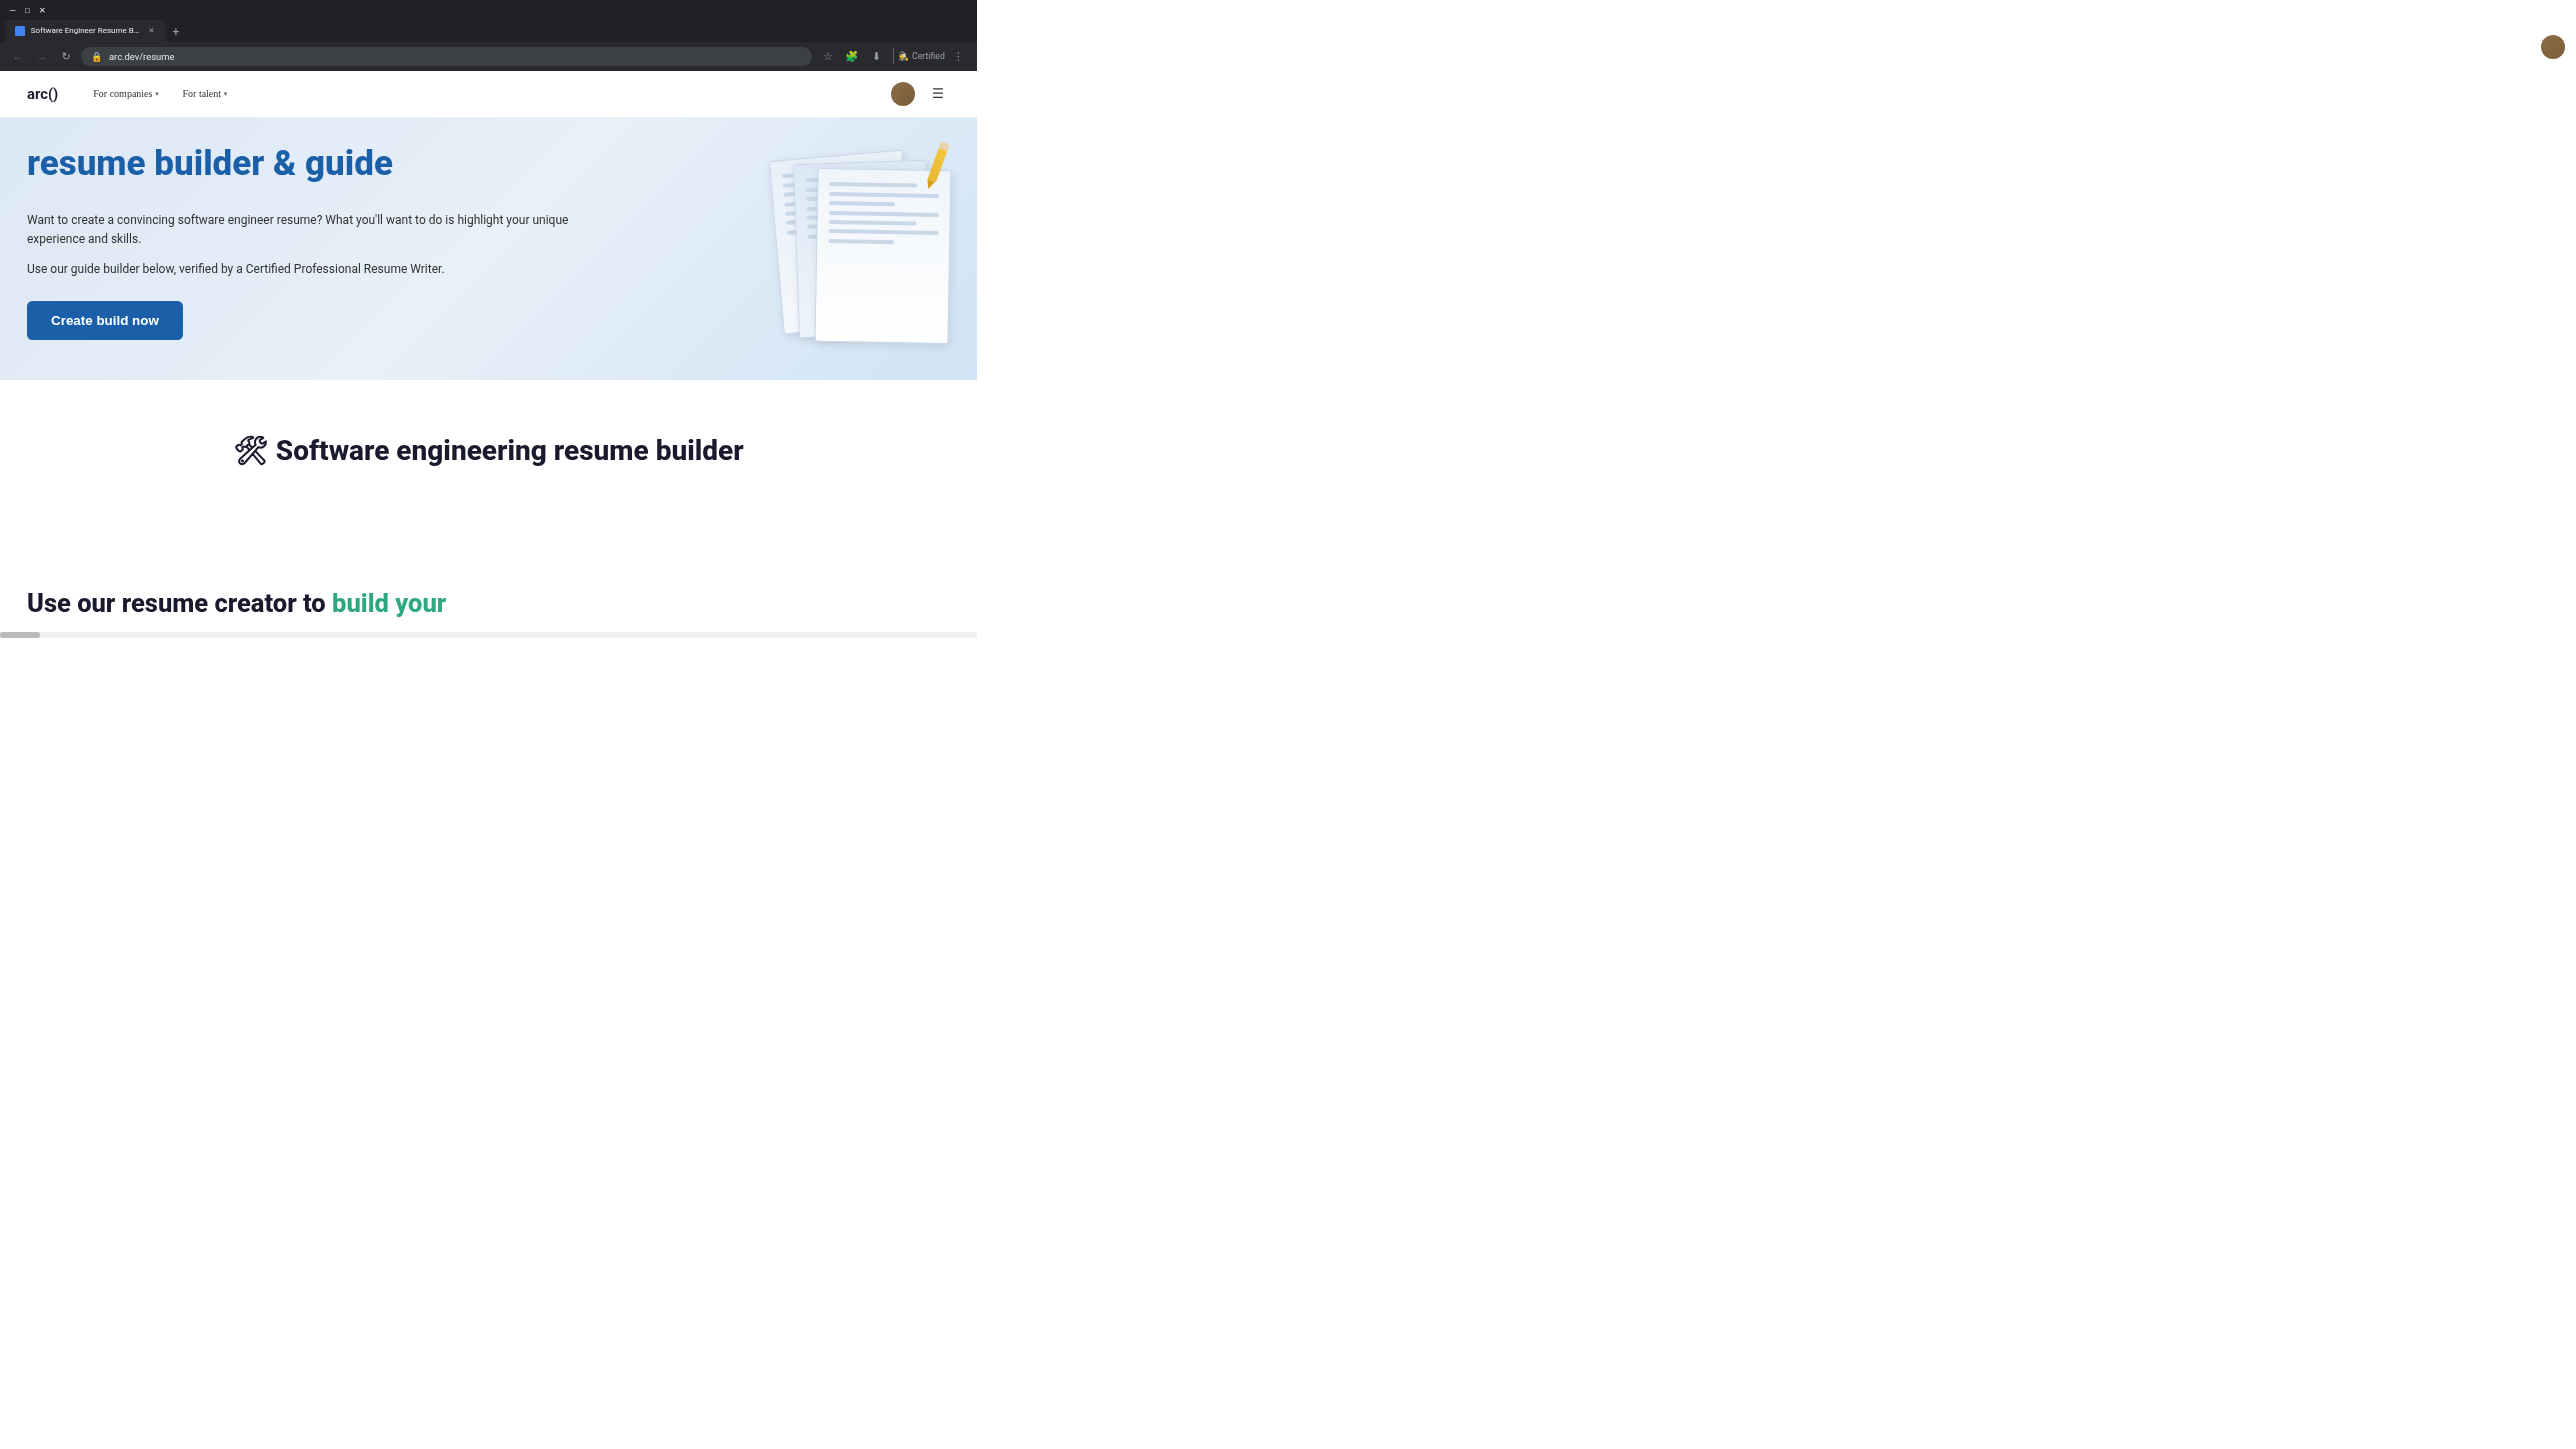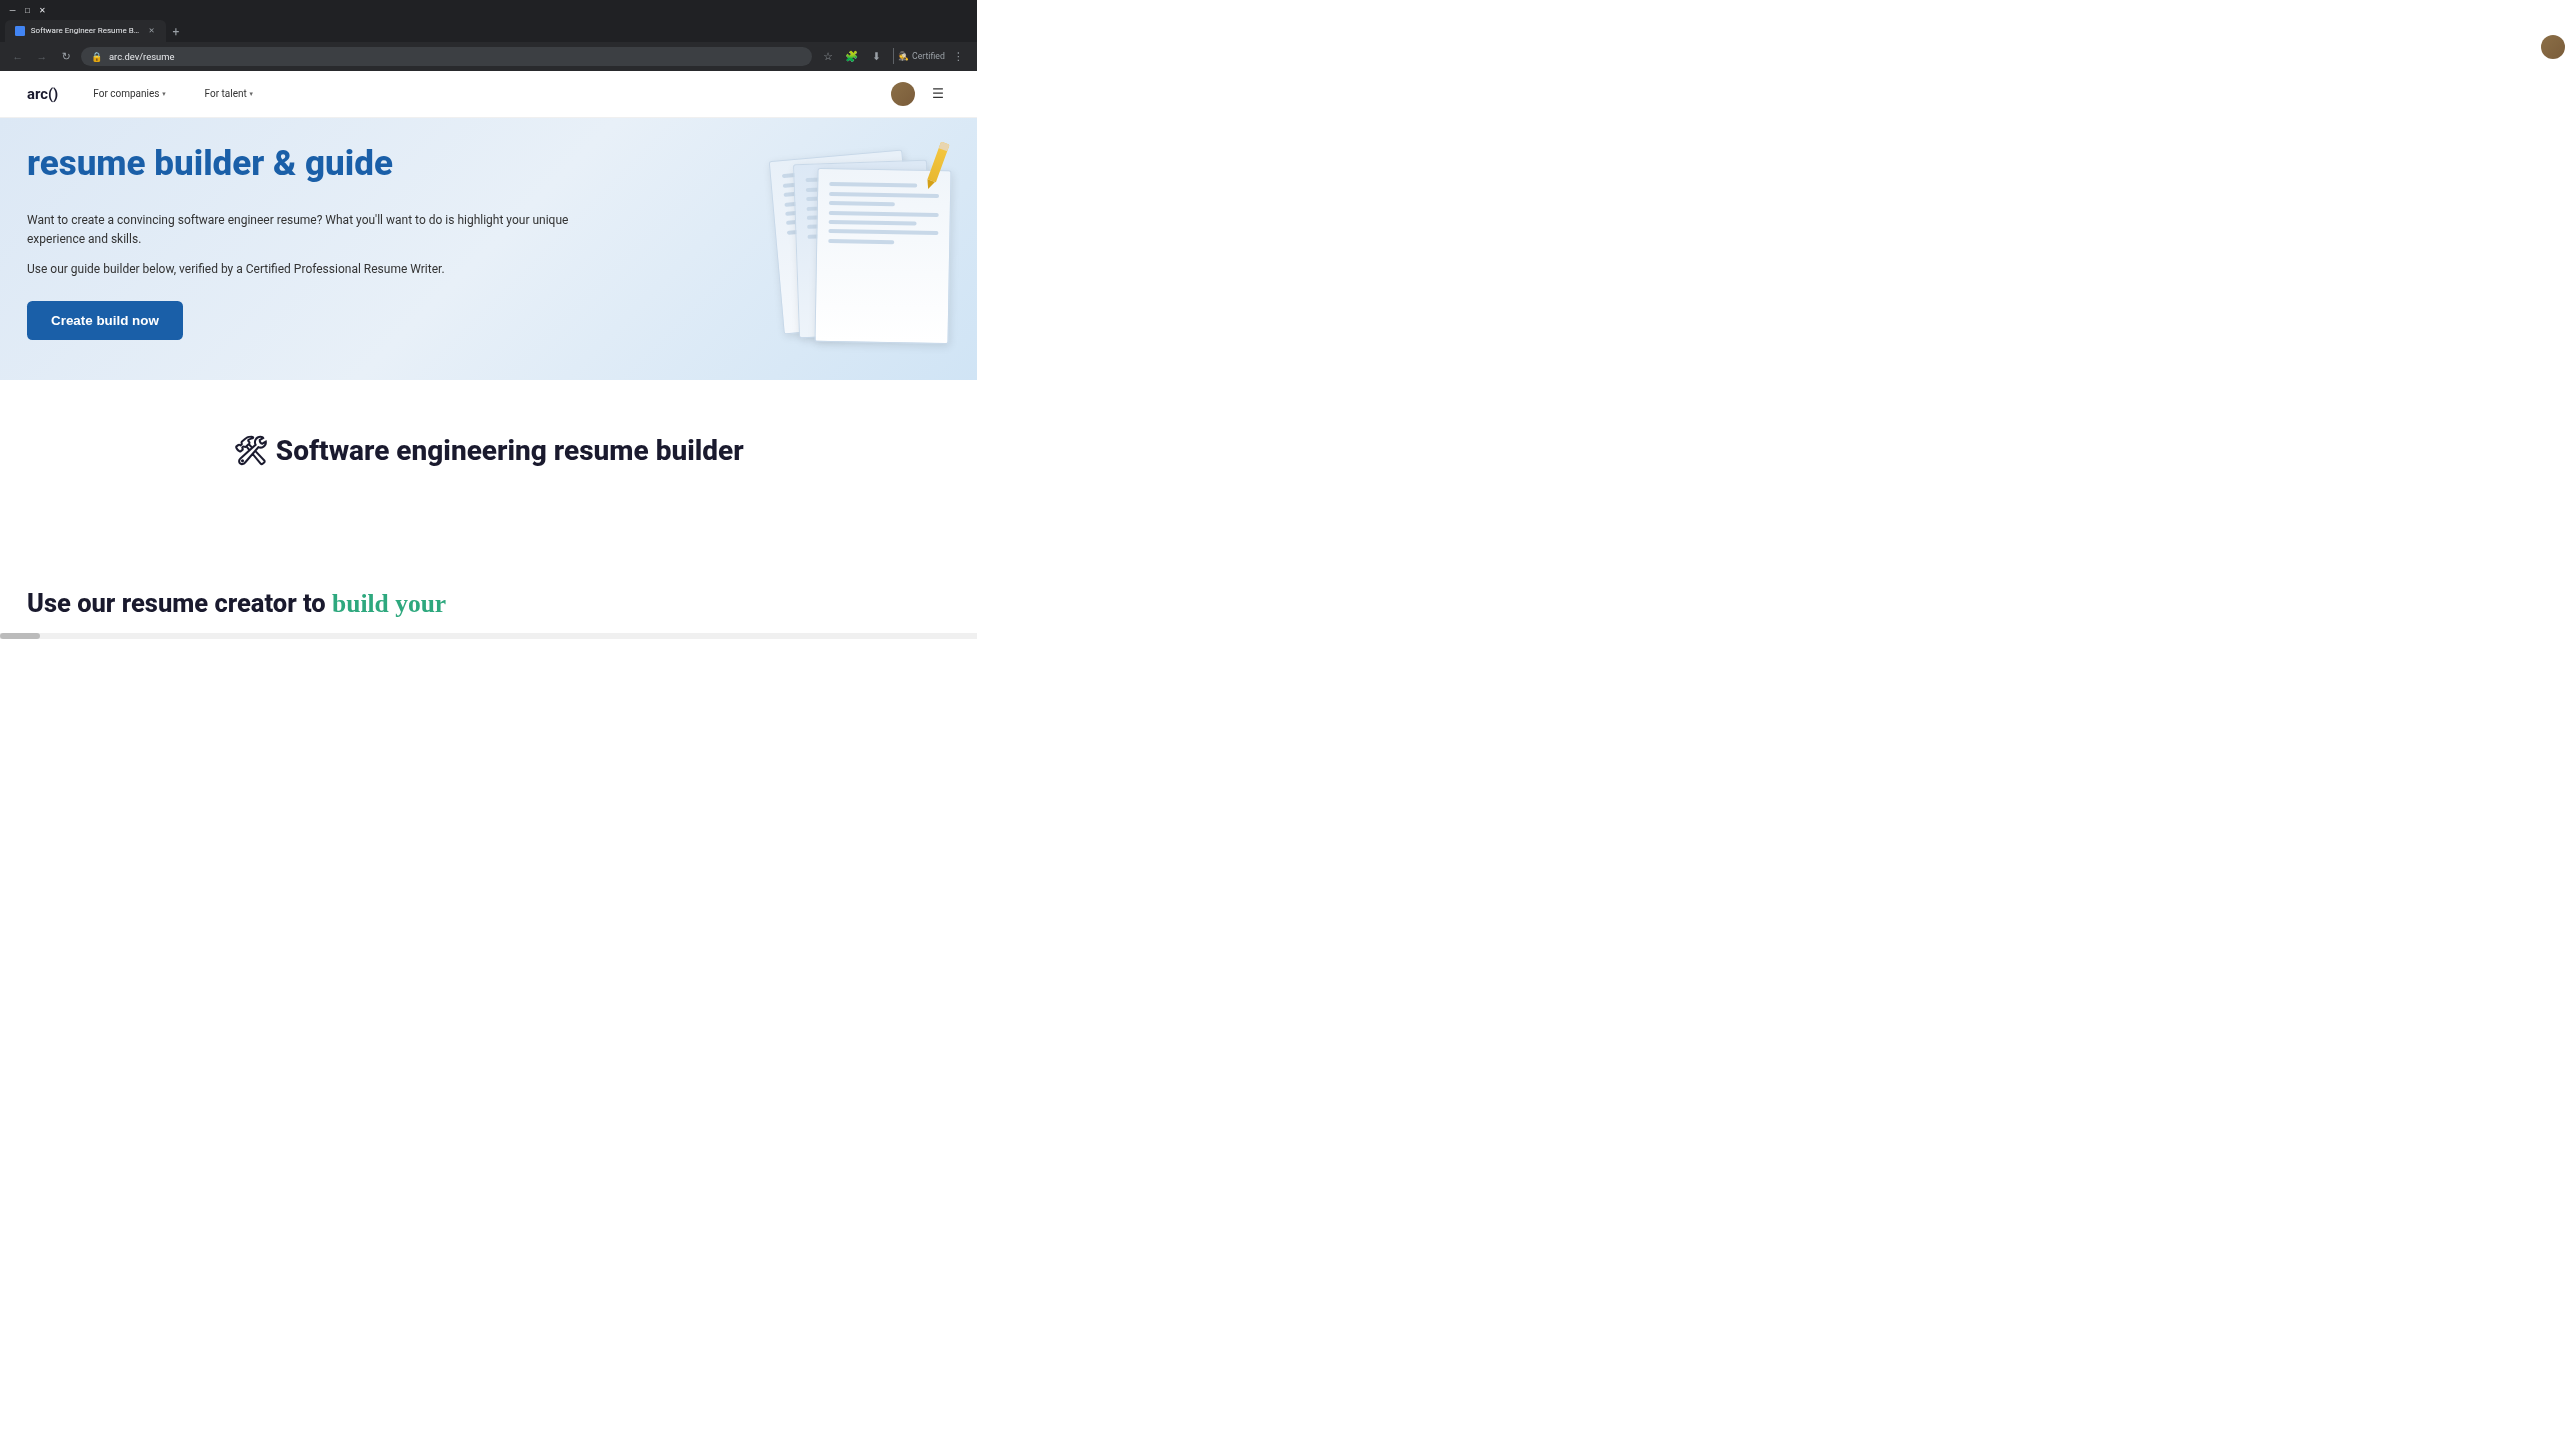--- a/index.html
+++ b/index.html
@@ -195,22 +195,23 @@
 
     .logo {
       font-size: 14.8px;
       font-weight: 700;
       color: #1a1a2e;
       margin-right: 27px;
     }
 
     .nav-links {
       display: flex;
-      gap: 23px;
+      gap: 8px;
       flex: 1;
+      font-family: Liberation Serif, serif;
     }
 
     .nav-link {
       display: flex;
       align-items: center;
       gap: 2.7px;
       padding: 5.4px 8px;
       color: #333;
       font-size: 10px;
       cursor: pointer;
@@ -386,21 +387,20 @@
 
     .section-use-title {
       font-size: 25.5px;
       font-weight: 800;
       color: #1a1a2e;
       line-height: 1.2;
     }
 
     .section-use-title .highlight {
       color: #2ea87e;
-      font-family: Liberation Serif, serif;
     }
 
     
     .scrollbar-area {
       width: 100%;
       height: 6.7px;
       background: #f0f0f0;
       position: relative;
     }
 

